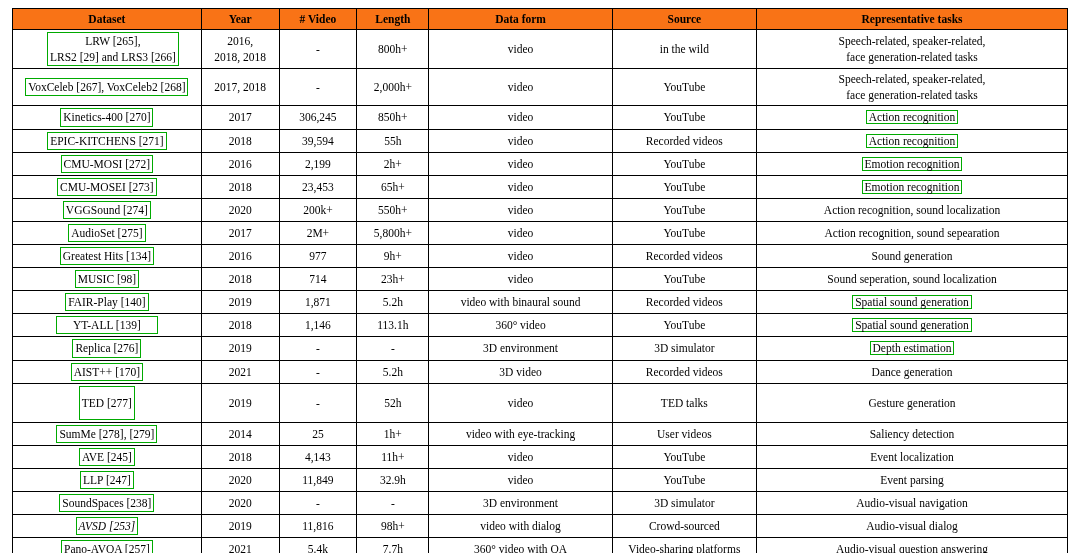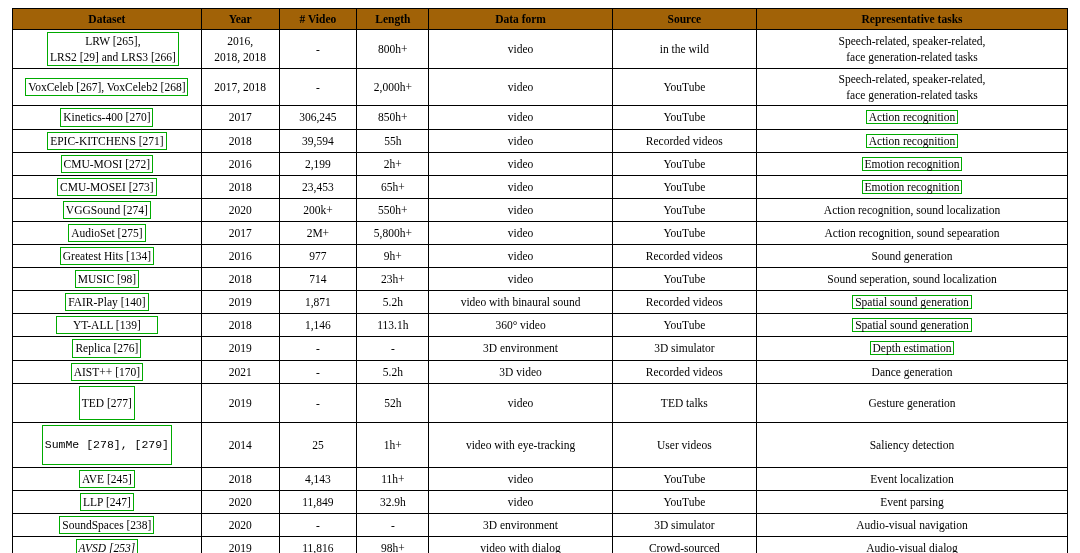--- a/index.html
+++ b/index.html
@@ -20,21 +20,21 @@
     }
     th, td {
       border: 1px solid #000;
       padding: 2px 5px;
       text-align: center;
       vertical-align: middle;
       line-height: 1.4;
     }
     th {
       font-weight: bold;
-      background: #a16207;
+      background: #f97316;
     }
     .dataset-col { width: 170px; }
     .year-col { width: 70px; }
     .nvideo-col { width: 70px; }
     .length-col { width: 65px; }
     .dataform-col { width: 165px; }
     .source-col { width: 130px; }
     .tasks-col { width: 280px; }
     .wrap { position: relative; }
   </style>
@@ -185,21 +185,21 @@
           <tr>
             <td><span style="display:inline-block; border: 1.5px solid #00aa00; padding: 8px 2px;">TED [277]</span></td>
             <td>2019</td>
             <td>-</td>
             <td>52h</td>
             <td>video</td>
             <td>TED talks</td>
             <td>Gesture generation</td>
           </tr>
           <tr>
-            <td><span style="display:inline-block; border: 1.5px solid #00aa00; padding: 11px 2px; font-family: Liberation Mono, monospace;">SumMe [278], [279]</span></td>
+            <td><span style="display:inline-block; border: 1.5px solid #00aa00; padding: 0 2px;">SumMe [278], [279]</span></td>
             <td>2014</td>
             <td>25</td>
             <td>1h+</td>
             <td>video with eye-tracking</td>
             <td>User videos</td>
             <td>Saliency detection</td>
           </tr>
           <tr>
             <td><span style="display:inline-block; border: 1.5px solid #00aa00; padding: 0 2px;">AVE [245]</span></td>
             <td>2018</td>

